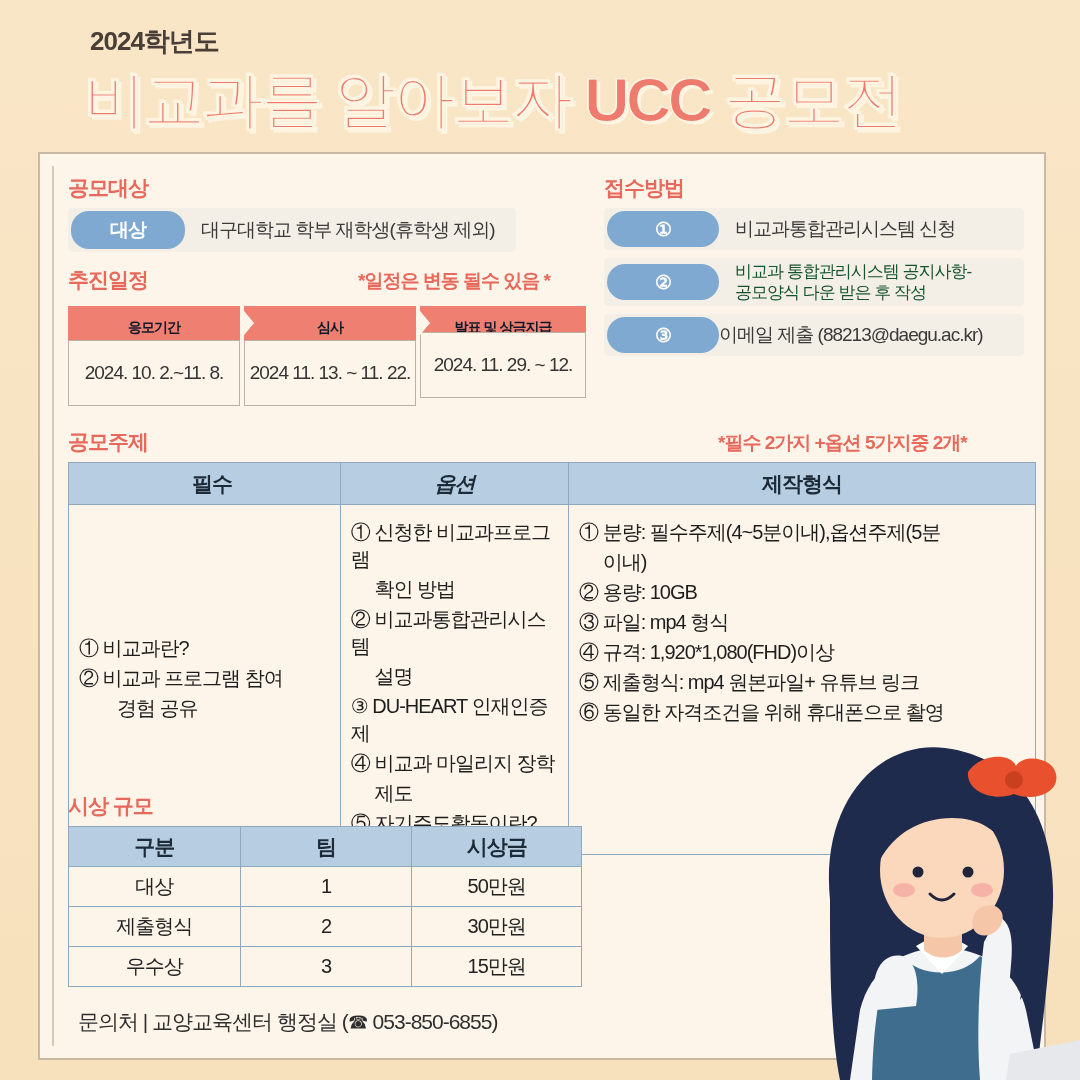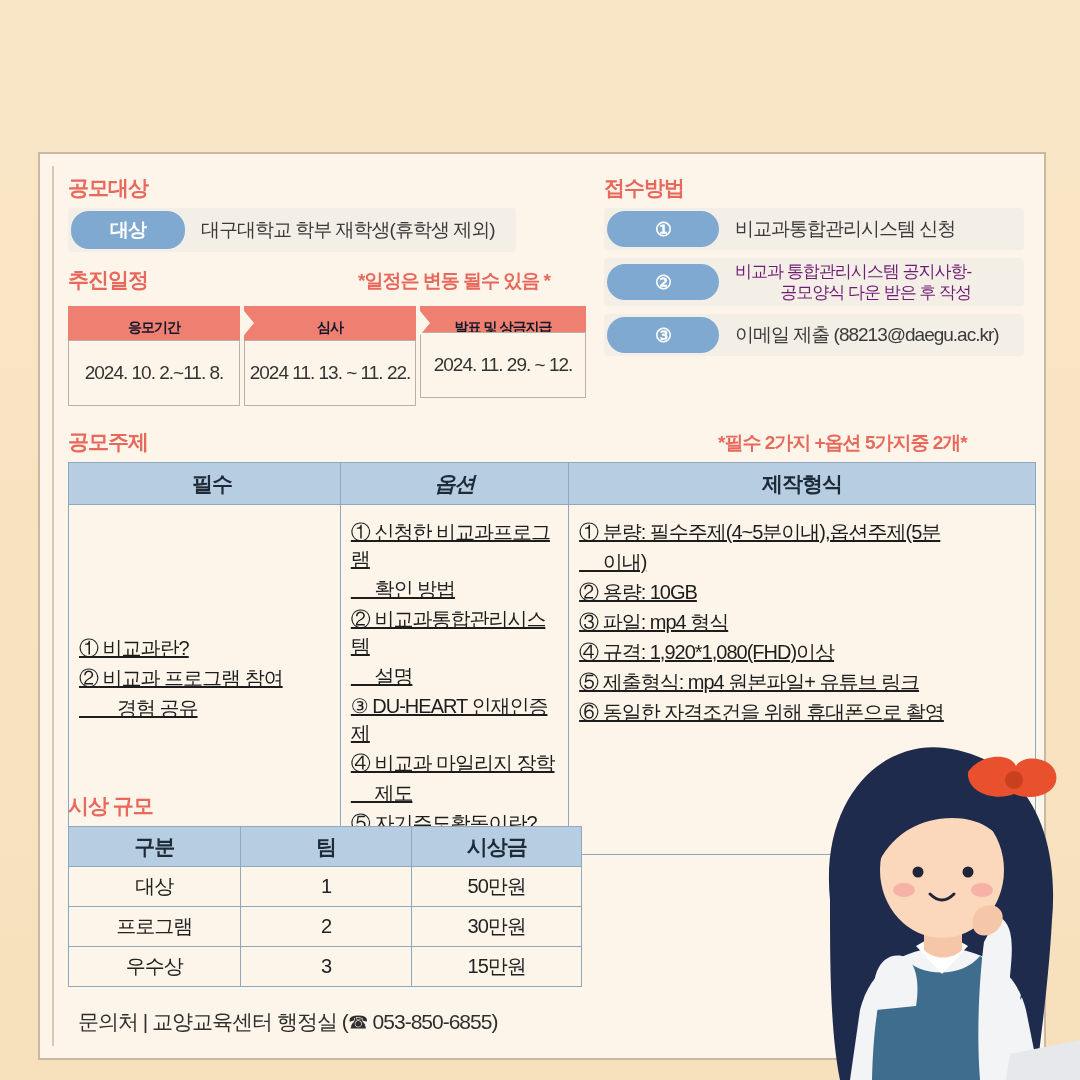--- a/index.html
+++ b/index.html
@@ -54,21 +54,21 @@
     background:#7fa9d0; color:#fff; font-size:19px; font-weight:bold;
     border-radius:18px; letter-spacing:-1px;
   }
   .rowbar {
     position:absolute; display:flex; align-items:center;
     background:#f4efe6; border-radius:4px;
   }
   .rowtext {
     font-size:19px; color:#3a3a3a; letter-spacing:-1px; line-height:1.25;
   }
-  .rowtext.gray { color:#701a75;text-align:right; }
+  .rowtext.gray { color:#14532d; }
   
   .sch-head {
     position:absolute; height:43px; background:#ef7f71; color:#0f172a;
     font-size:14px; font-weight:bold; display:flex; align-items:center;
     justify-content:center; letter-spacing:-1px;
   }
   .sch-box {
     position:absolute; background:#fdf5e9; border:1px solid #bdb0a0;
     display:flex; align-items:center; justify-content:center;
     font-size:19px; color:#333; letter-spacing:-1px;
@@ -85,21 +85,21 @@
     background:#b6cde2; border:1px solid #8fa8bd; color:#1d2b38;
     font-size:21px; font-weight:bold; height:42px; letter-spacing:-1px;
   }
   .tbl td {
     border:1px solid #8fa8bd; background:#fdf5e9; vertical-align:top;
     padding:14px 10px; font-size:20px; color:#1d1d1d; letter-spacing:-1px;
     line-height:1.35;
   }
   .tbl td.mid { vertical-align:middle; }
   .tbl td ol { margin:0; padding:0; list-style:none; }
-  .tbl td li { margin-bottom:3px;text-decoration:underline; }
+  .tbl td li { margin-bottom:3px; }
   
   .ptbl { position:absolute; border-collapse:collapse; }
   .ptbl th {
     background:#b6cde2; border:1px solid #8fa8bd; color:#1d2b38;
     font-size:21px; font-weight:bold; height:40px; letter-spacing:-1px;
   }
   .ptbl td {
     border:1px solid #8fa8bd; background:#fdf5e9; height:40px;
     text-align:center; font-size:20px; color:#222; letter-spacing:-1px;
   }
@@ -108,20 +108,24 @@
     font-size:21px; color:#2e2e2e; letter-spacing:-1px;
   }
   
   .illus { position:absolute; right:0; bottom:0; width:400px; height:370px; }
 </style>
 </head>
 <body>
 
 <div class="poster">
 
+  <div class="header">
+    <div class="year">2024학년도</div>
+    <div class="maintitle">비교과를 알아보자 UCC 공모전</div>
+  </div>
 
   <div class="card"></div>
   <div class="inner-line"></div>
 
   <div class="sec-title" style="left:68px; top:174px;">공모대상</div>
   <div class="rowbar" style="left:68px; top:208px; width:448px; height:44px;">
     <div class="pill" style="width:114px;height:38px;margin-left:3px;">대상</div>
     <div class="rowtext" style="margin-left:16px;">대구대학교 학부 재학생(휴학생 제외)</div>
   </div>
 
@@ -147,21 +151,21 @@
   </div>
 
   <div class="rowbar" style="left:604px; top:258px; width:420px; height:48px;">
     <div class="pill" style="width:112px;height:36px;margin-left:3px;">②</div>
     <div class="rowtext gray" style="margin-left:16px; white-space:pre-line; font-size:17px;">비교과 통합관리시스템 공지사항-
 공모양식 다운 받은 후 작성</div>
   </div>
 
   <div class="rowbar" style="left:604px; top:314px; width:420px; height:42px;">
     <div class="pill" style="width:112px;height:36px;margin-left:3px;">③</div>
-    <div class="rowtext" style="margin-left:16px;">이메일 제출 (88213@daegu.ac.kr)</div>
+    <div class="rowtext" style="">이메일 제출 (88213@daegu.ac.kr)</div>
   </div>
 
   <div class="sec-title" style="left:68px; top:428px;">공모주제</div>
   <div class="note" style="left:718px; top:430px;">*필수 2가지 +옵션 5가지중 2개*</div>
 
   <table class="tbl" style="left:68px; top:462px; width:968px;">
     <thead>
       <tr>
         <th style="width:262px;padding-left:16px;">필수</th>
         <th style="width:220px;font-style:italic;">옵션</th>
@@ -214,21 +218,21 @@
         <th style="width:170px;">시상금</th>
       </tr>
     </thead>
     <tbody>
       <tr>
         <td>대상</td>
         <td>1</td>
         <td>50만원</td>
       </tr>
       <tr>
-        <td>프로그램</td>
+        <td>제출형식</td>
         <td>2</td>
         <td>30만원</td>
       </tr>
       <tr>
         <td>우수상</td>
         <td>3</td>
         <td>15만원</td>
       </tr>
     </tbody>
   </table>

